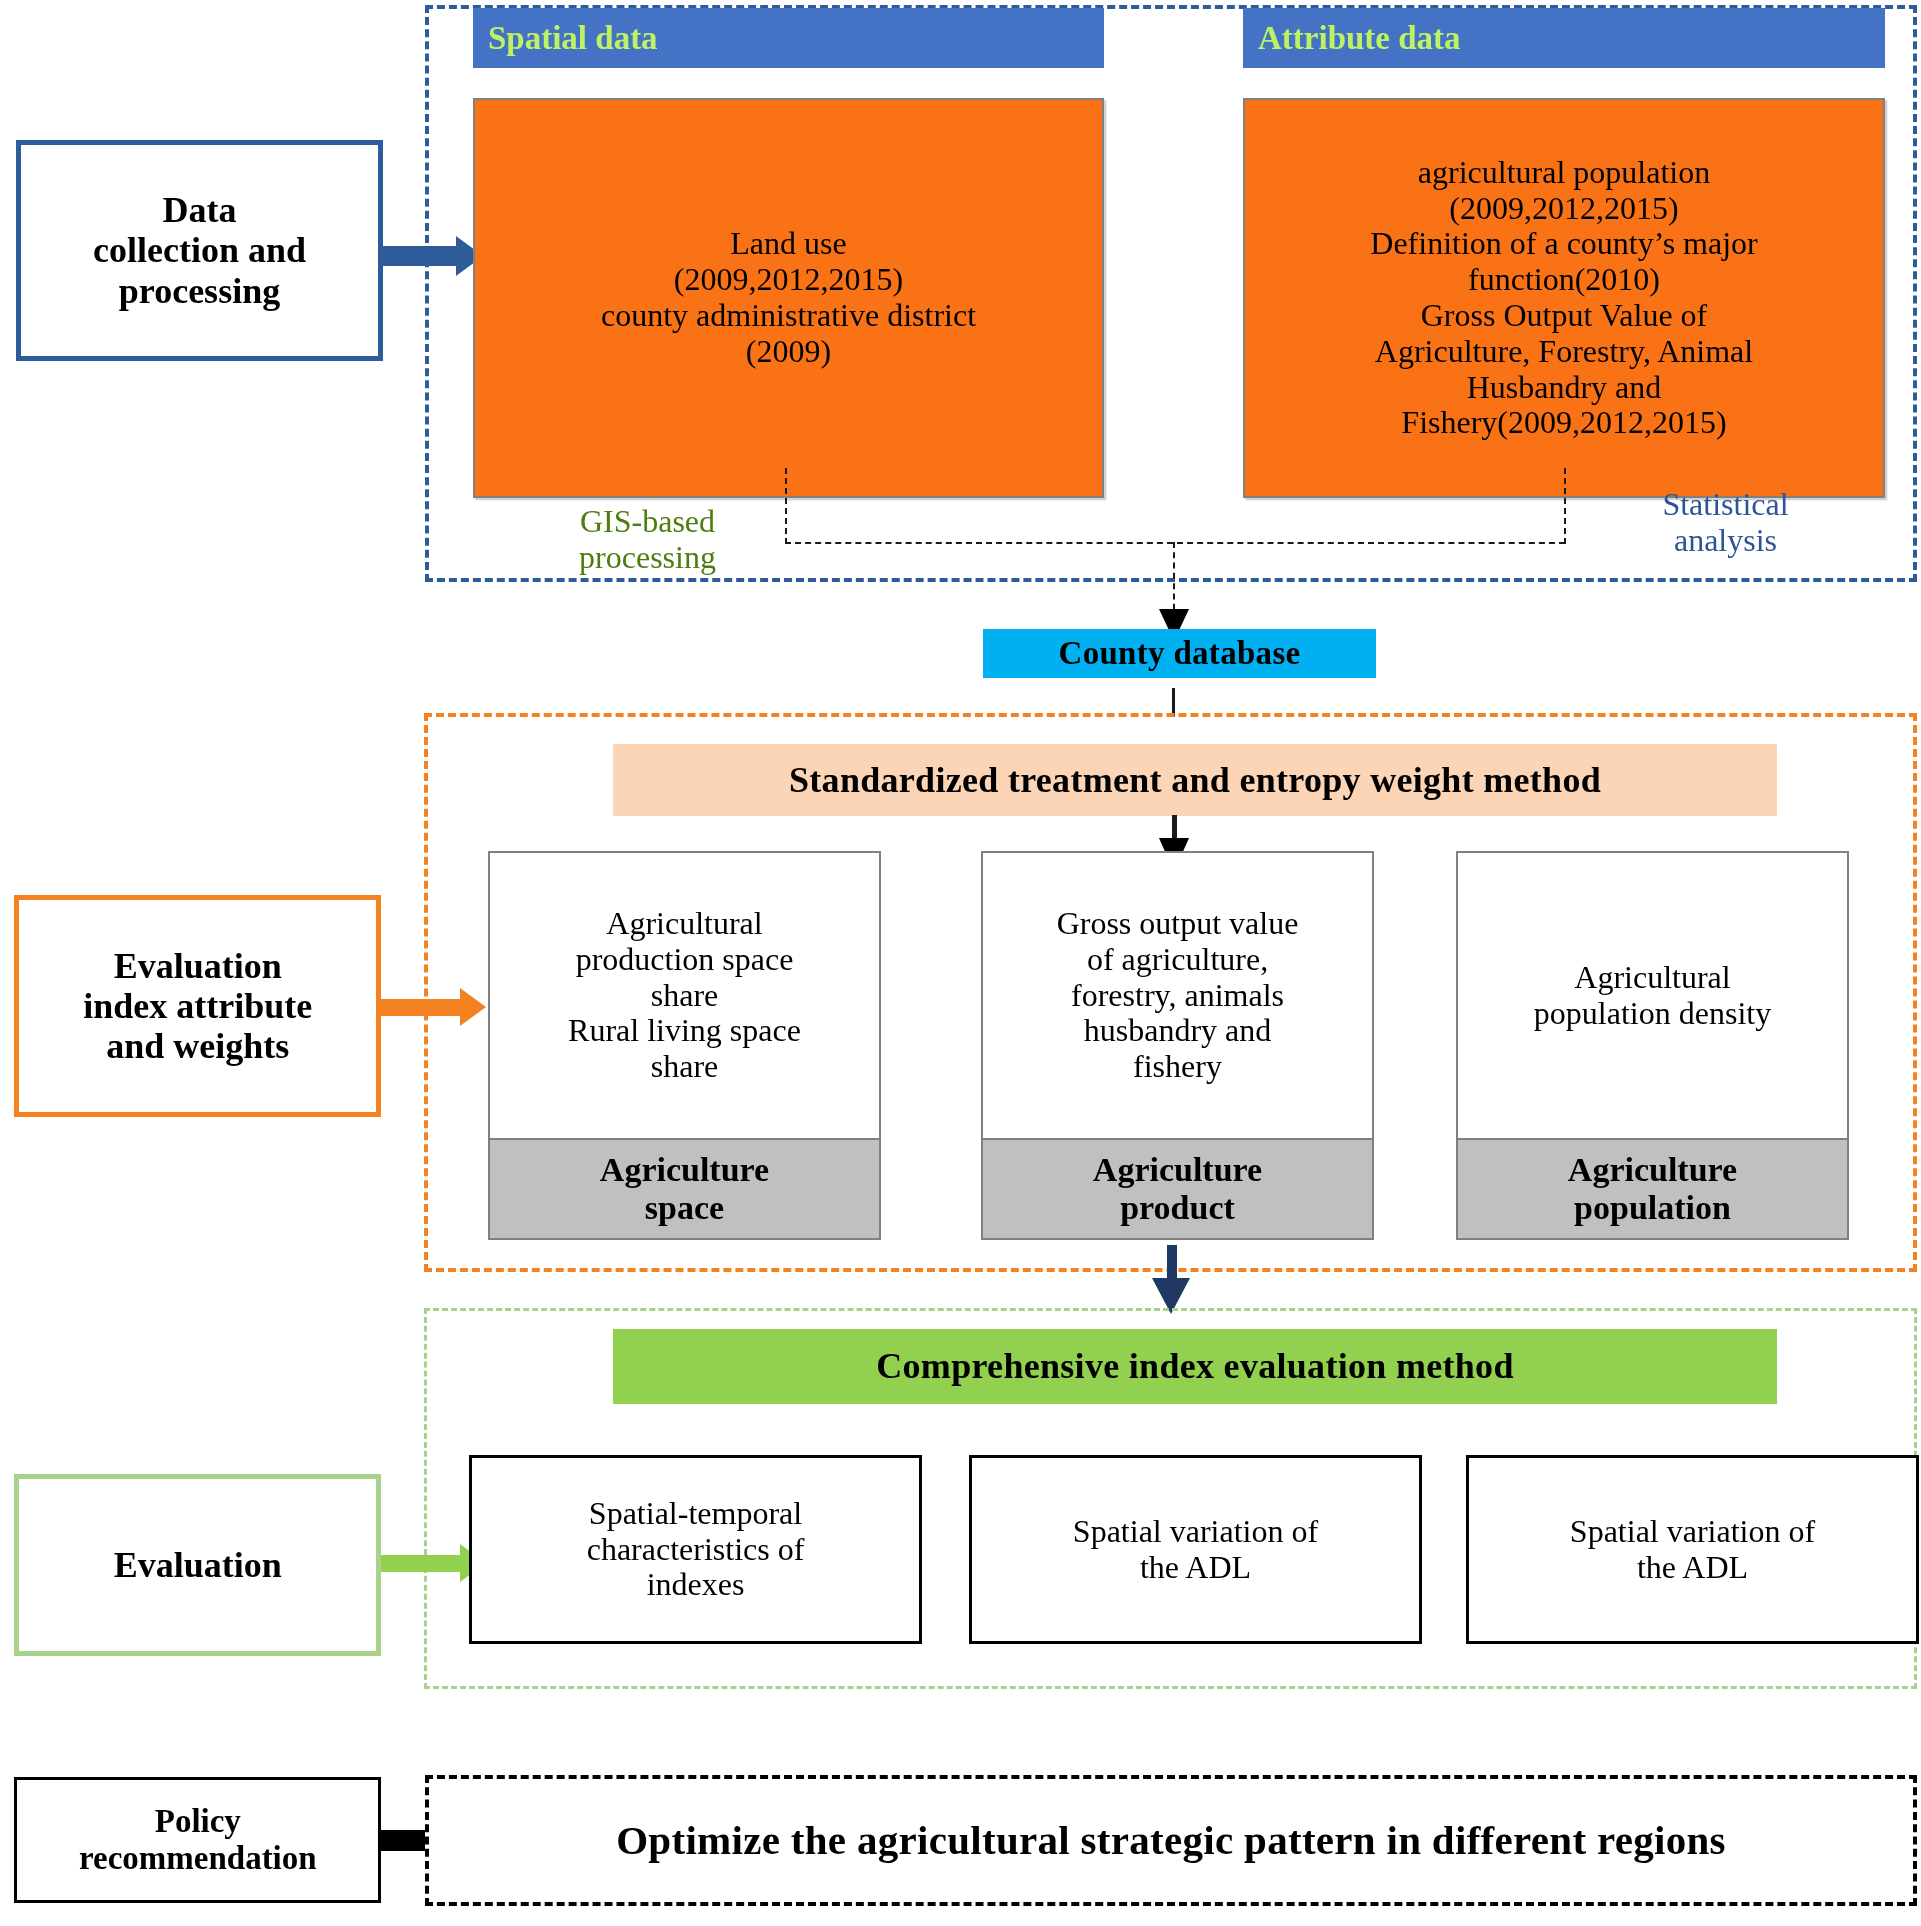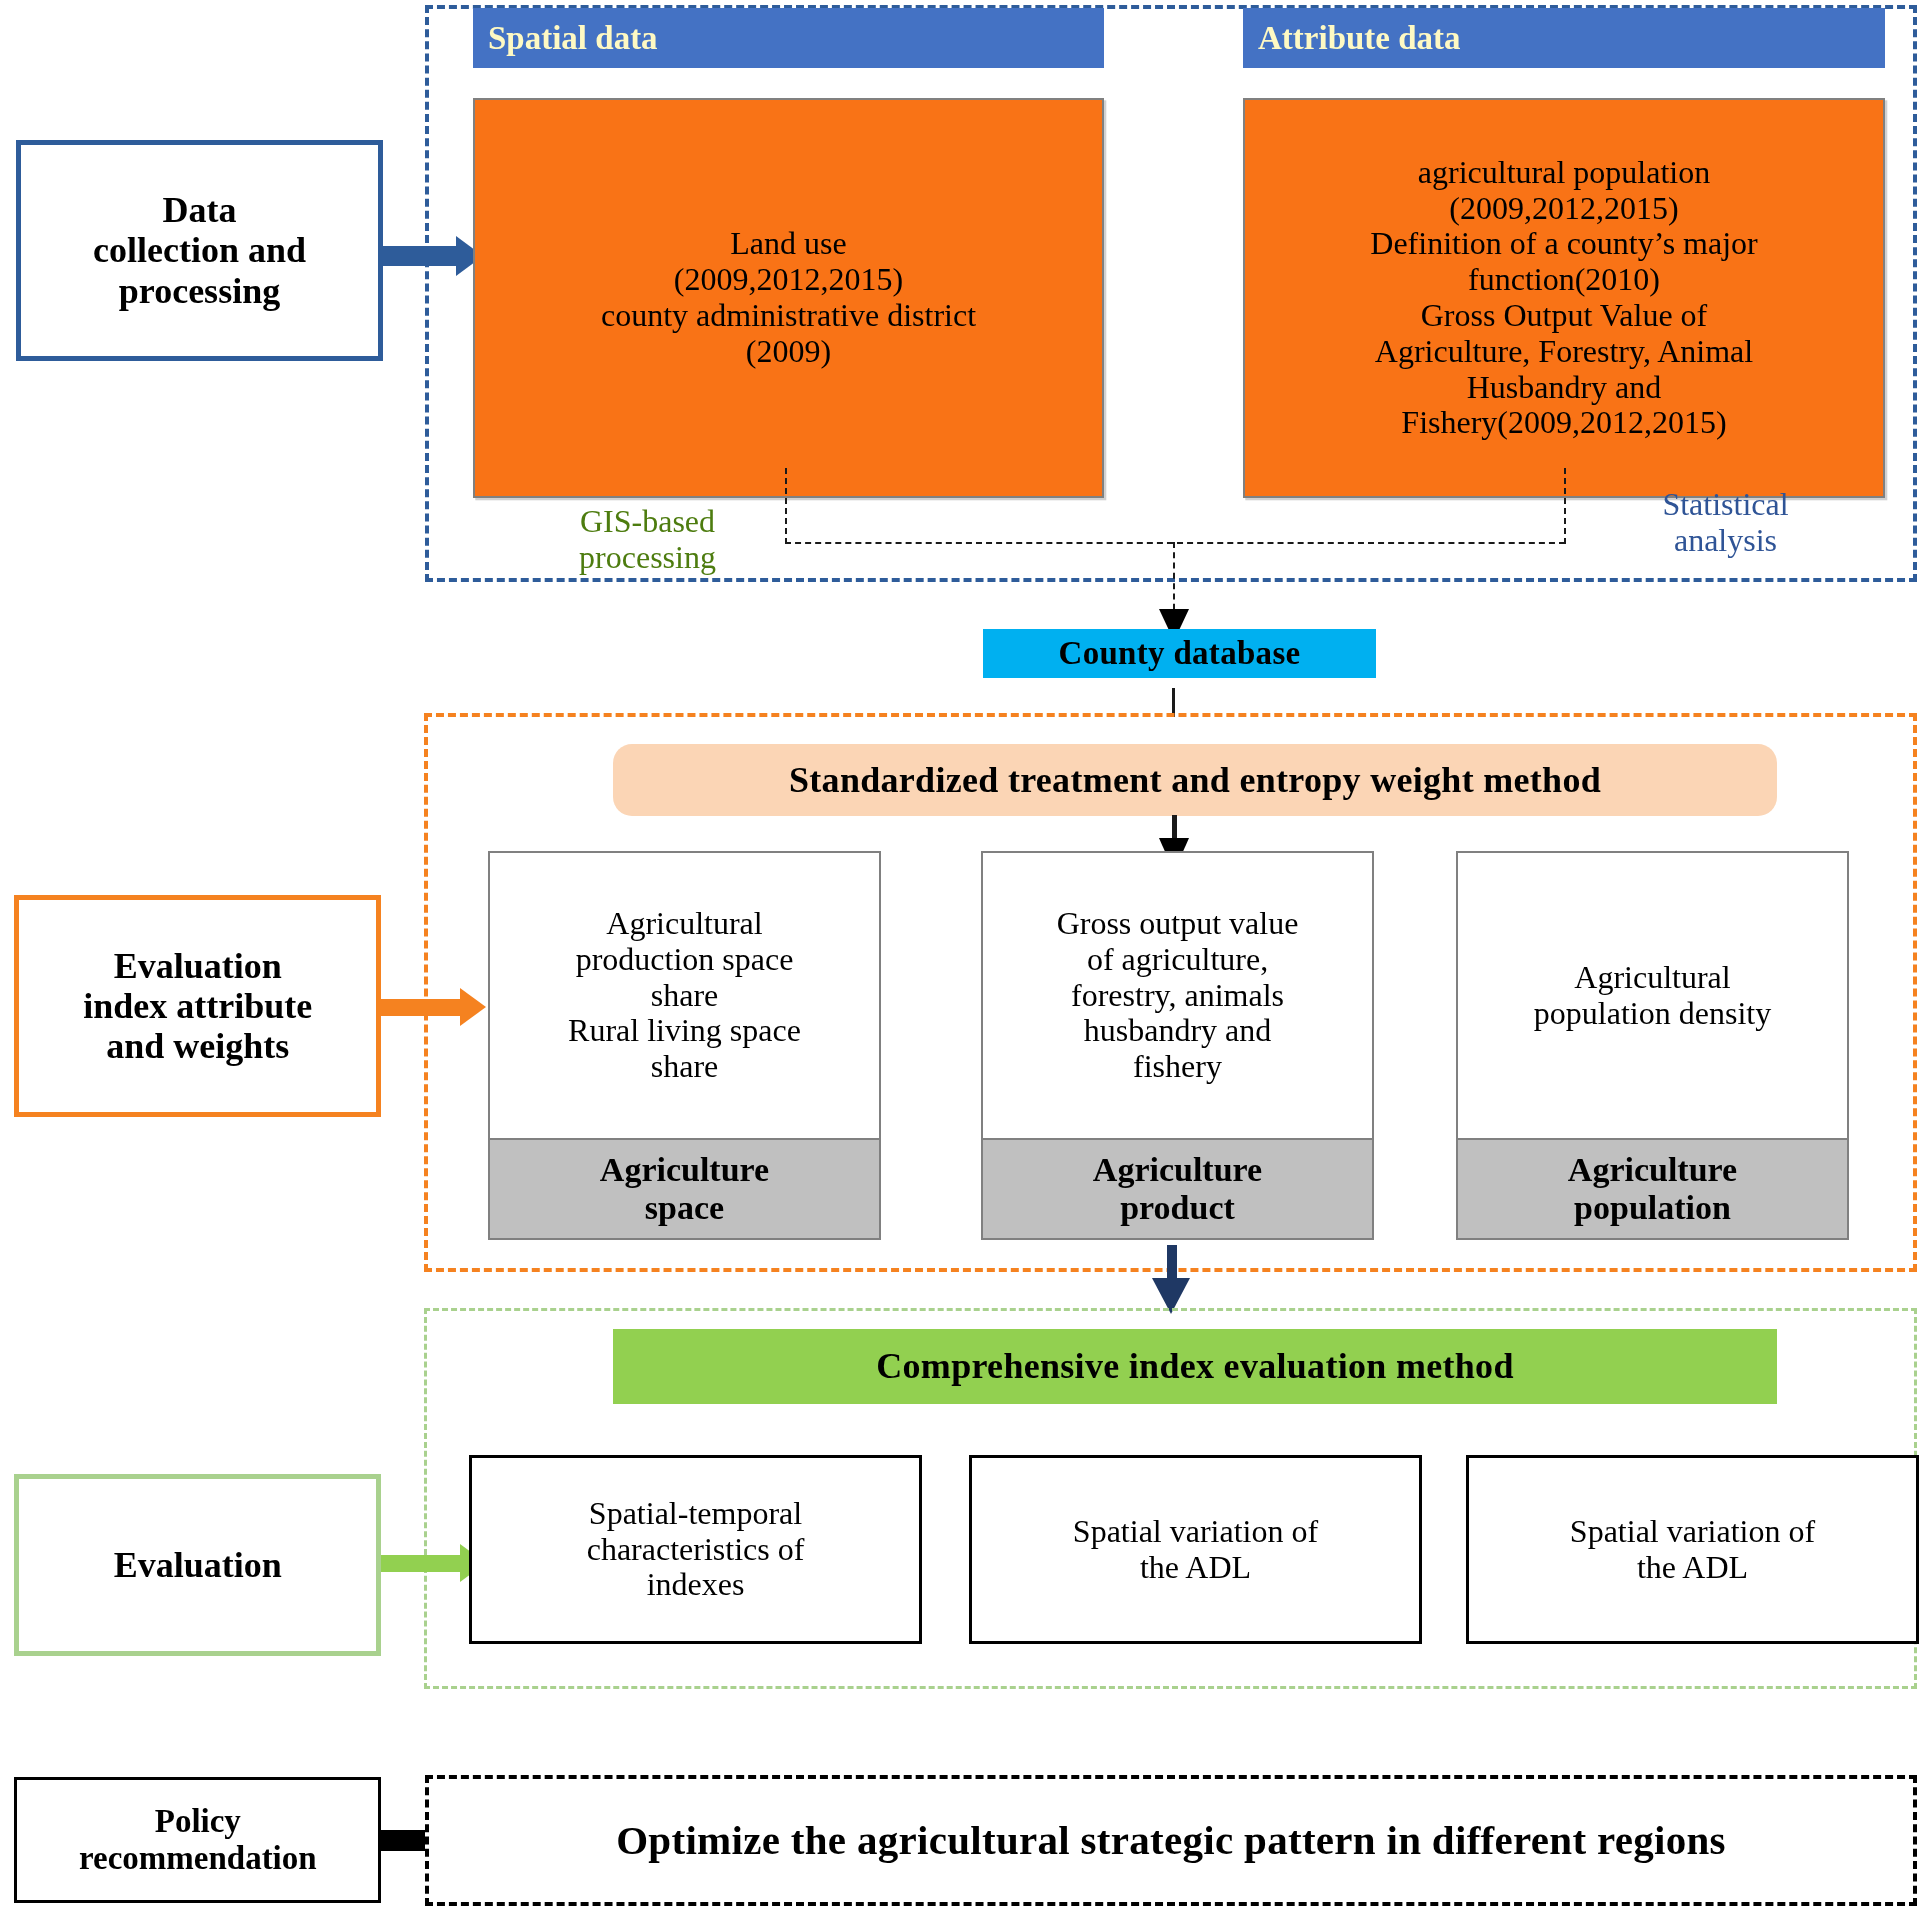--- a/index.html
+++ b/index.html
@@ -41,21 +41,21 @@
 
   
   .group-blue   { border: 4.6px dashed #2e5c9a; }
   .group-orange { border: 4px dashed #f58220; }
   .group-green  { border: 3.4px dashed #a9d18e; }
   .group-black  { border: 4.6px dashed #000000; }
 
   
   .card-header {
     background: #4472c4;
-    color: #fef9c3;
+    color: #bef264;
     font-weight: bold;
     display: flex;
     align-items: center;
     padding-left: 15px;
   }
   .card-body {
     background: #f97316;
     border: 2.3px solid #808080;
     box-shadow: 2.3px 2.3px 0 rgba(0,0,0,0.18);
     margin-top: 30px;
@@ -73,21 +73,21 @@
     font-weight: bold;
   }
 
   
   .banner {
     font-weight: bold;
     color: #000000;
     letter-spacing: 0.3px;
   }
   .banner-cyan   { background: #00b0f0; }
-  .banner-peach  { background: #fbd5b5; border-radius: 19px; }
+  .banner-peach  { background: #fbd5b5; }
   .banner-green  { background: #92d050; }
 
   
   .plain-box {
     background: #ffffff;
     border: 3.4px solid #000000;
   }
 
   
   .dashdot-v {

